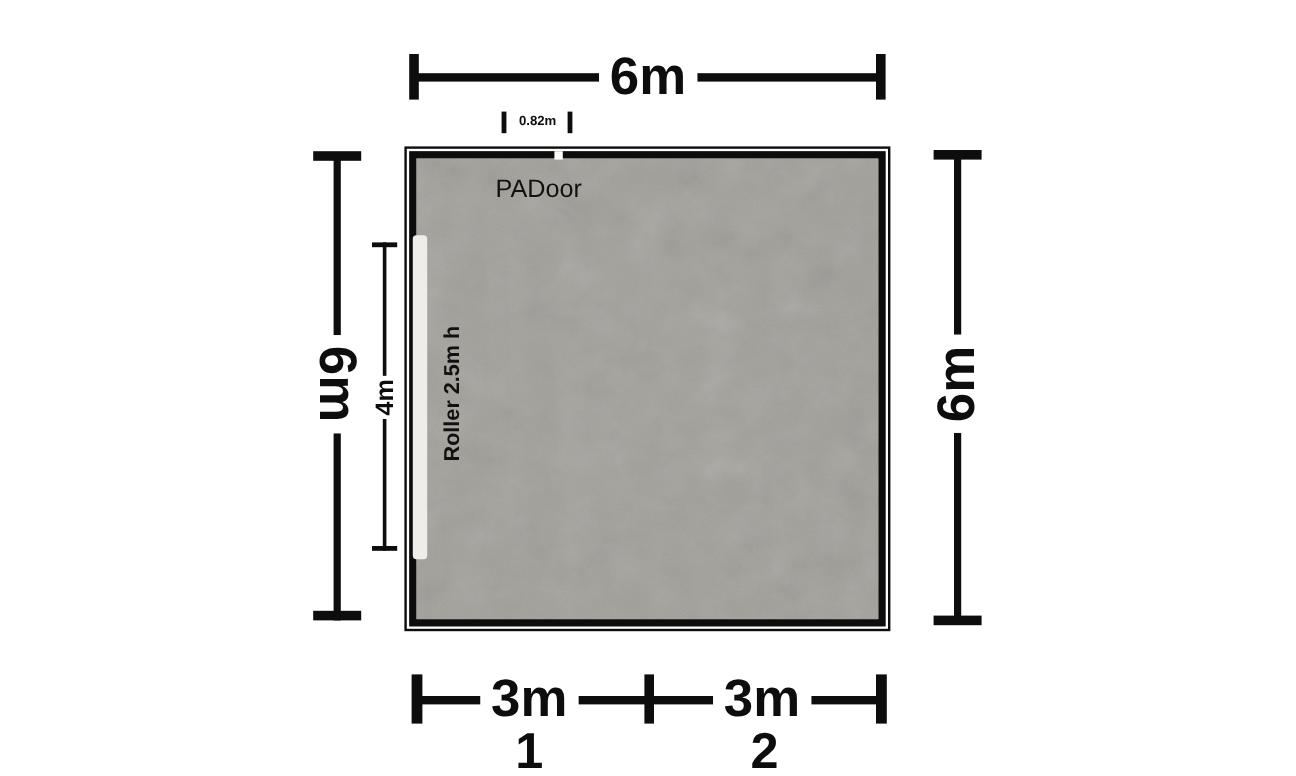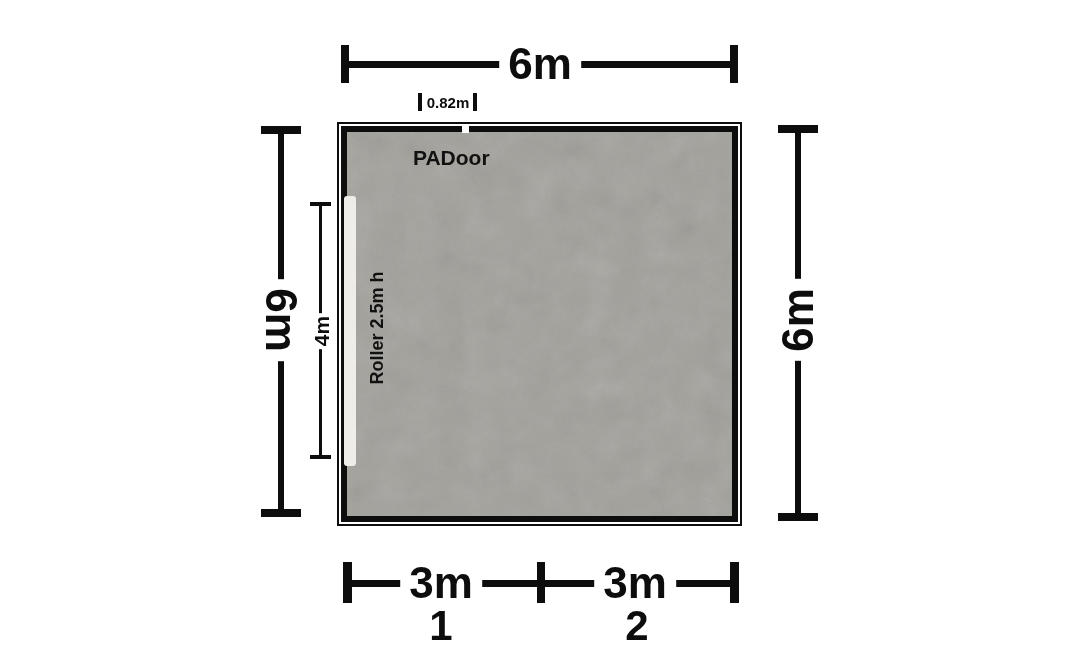--- a/index.html
+++ b/index.html
@@ -24,39 +24,39 @@
   .door-gap{
     position:absolute;left:115px;top:-6px;width:7px;height:7px;
     background:#fcfcfa;
   }
   .roller-strip{
     position:absolute;left:-3px;top:64px;width:12px;height:270px;
     background:#eeede9;border-radius:3px;
   }
   .padoor-label{
     position:absolute;left:66px;top:14px;
-    font-size:21px;font-weight:700;color:#111;white-space:nowrap;
+    font-size:21px;font-weight:400;color:#111;white-space:nowrap;
   }
   .roller-label{
     position:absolute;left:30px;top:196px;
     transform:translate(-50%,-50%) rotate(-90deg);
     font-size:18px;font-weight:700;color:#111;white-space:nowrap;
   }
   
   .dim{position:absolute;background:#0d0d0d;}
   .dim-label{
     position:absolute;
     transform:translate(-50%,-50%);
     font-weight:700;color:#0d0d0d;line-height:1;white-space:nowrap;
     background:#ffffff;
   }
   .dim-label.big{font-size:44px;padding:0 9px;}
   .dim-label.rot-cw{transform:translate(-50%,-50%) rotate(90deg);}
   .dim-label.rot-ccw{transform:translate(-50%,-50%) rotate(-90deg);}
-  .dim-label.small{font-size:15px;background:transparent;padding:0 2px;}
+  .dim-label.small{font-size:11px;background:transparent;padding:0 2px;}
   .dim-label.mid{font-size:21px;padding:4px 3px;}
   .dim-label.num{font-size:42px;background:transparent;}
 </style>
 </head>
 <body>
 
 <div class="canvas">
 
   <div class="dim" style="left:341px;top:45px;width:8px;height:38px;"></div>
   <div class="dim" style="left:730px;top:45px;width:8px;height:38px;"></div>

